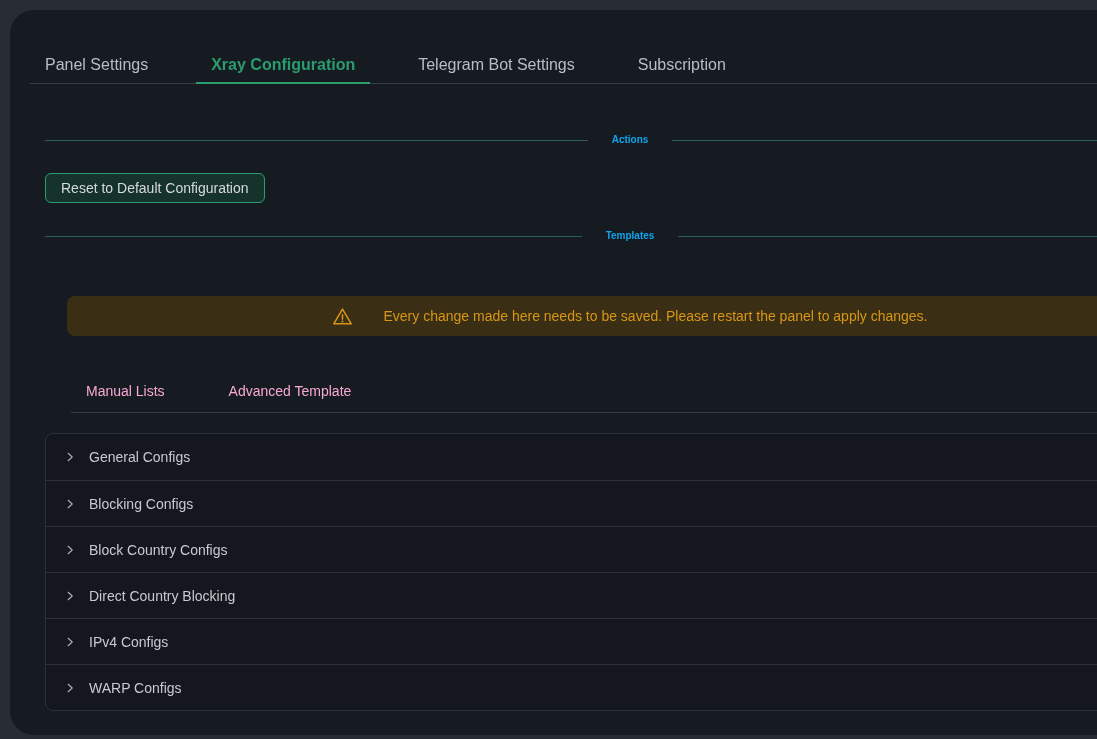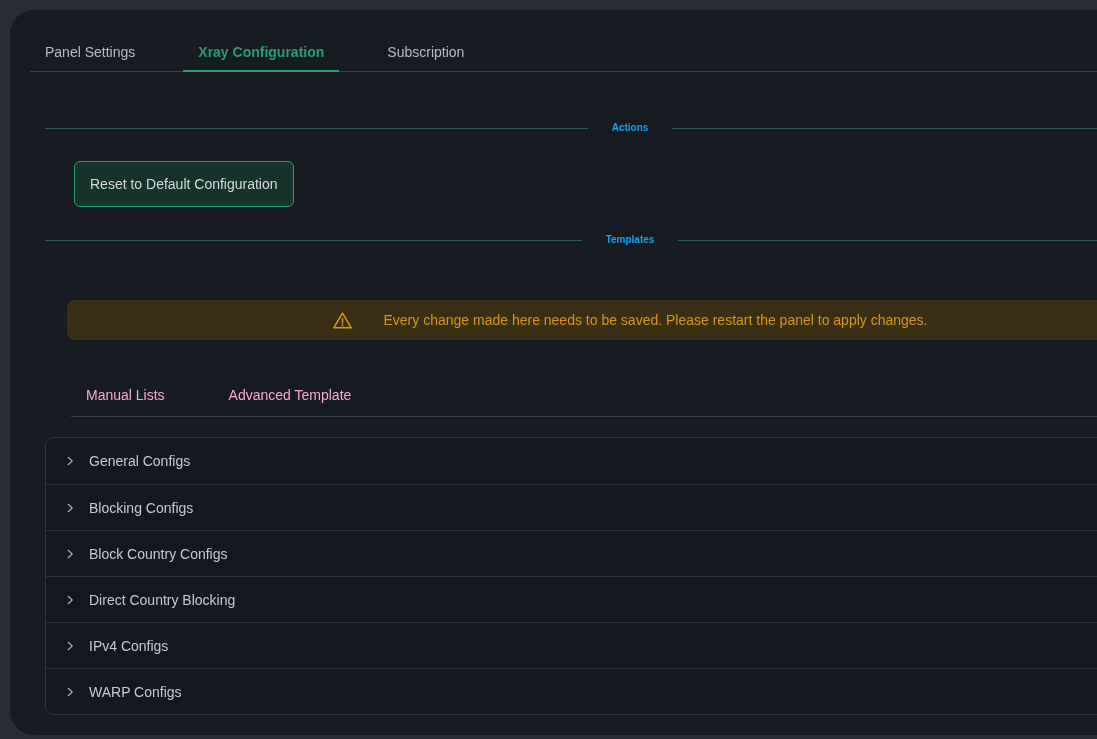--- a/index.html
+++ b/index.html
@@ -26,26 +26,27 @@
   .top-tabs {
     display: flex;
     gap: 33px;
     margin-top: 26px;
     margin-left: -15px;
     width: calc(100% + 15px);
     border-bottom: 1px solid #383d44;
   }
   .top-tab {
     padding: 8px 15px 10px;
-    font-size: 14px;
+    font-size: 16px;
     color: #b8bdc4;
     cursor: pointer;
     position: relative;
     white-space: nowrap;
     line-height: 17px;
+    margin-top: 12px;
   }
   .top-tab.active { color: #2a9d6e; font-weight: 600; }
   .top-tab.active::after {
     content: "";
     position: absolute;
     left: 0; right: 0; bottom: -1px;
     height: 2px;
     background: #2a9d6e;
   }
 
@@ -62,31 +63,30 @@
     font-weight: 700;
     color: #0ea5e9;
     line-height: 20px;
   }
   .divider-actions   { margin-top: 46px; }
   .divider-templates { margin-top: 23px; }
 
   
   .btn-row { margin-top: 23px; }
   .reset-btn {
-    height: 46px;
+    height: 30px;
     padding: 0 15px;
     background: #16332b;
     border: 1px solid #2a9d6e;
     border-radius: 6px;
     color: #d6d9dc;
     font-size: 14px;
     font-family: inherit;
     cursor: pointer;
     line-height: 28px;
-    margin-left: 29px;
   }
 
   
   .alert {
     margin: 50px 22px 0;
     height: 40px;
     background: #3a2f15;
     border-radius: 8px;
     display: flex;
     align-items: center;
@@ -147,20 +147,21 @@
 </style>
 </head>
 <body>
 
 <div class="card">
   <div class="content">
 
     <div class="top-tabs">
       <div class="top-tab">Panel Settings</div>
       <div class="top-tab active">Xray Configuration</div>
+      <div class="top-tab">Telegram Bot Settings</div>
       <div class="top-tab">Subscription</div>
     </div>
 
     <div class="divider divider-actions">
       <div class="line"></div>
       <div class="title">Actions</div>
       <div class="line"></div>
     </div>
 
     <div class="btn-row">

